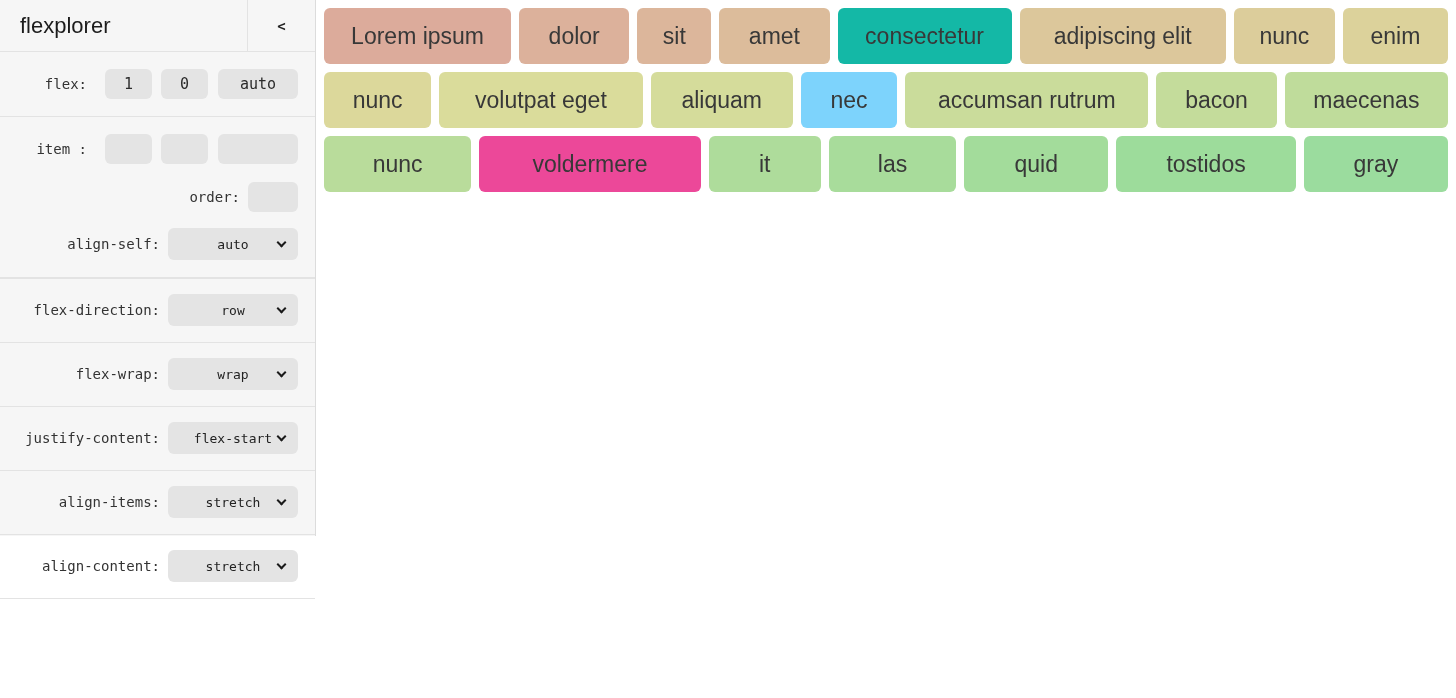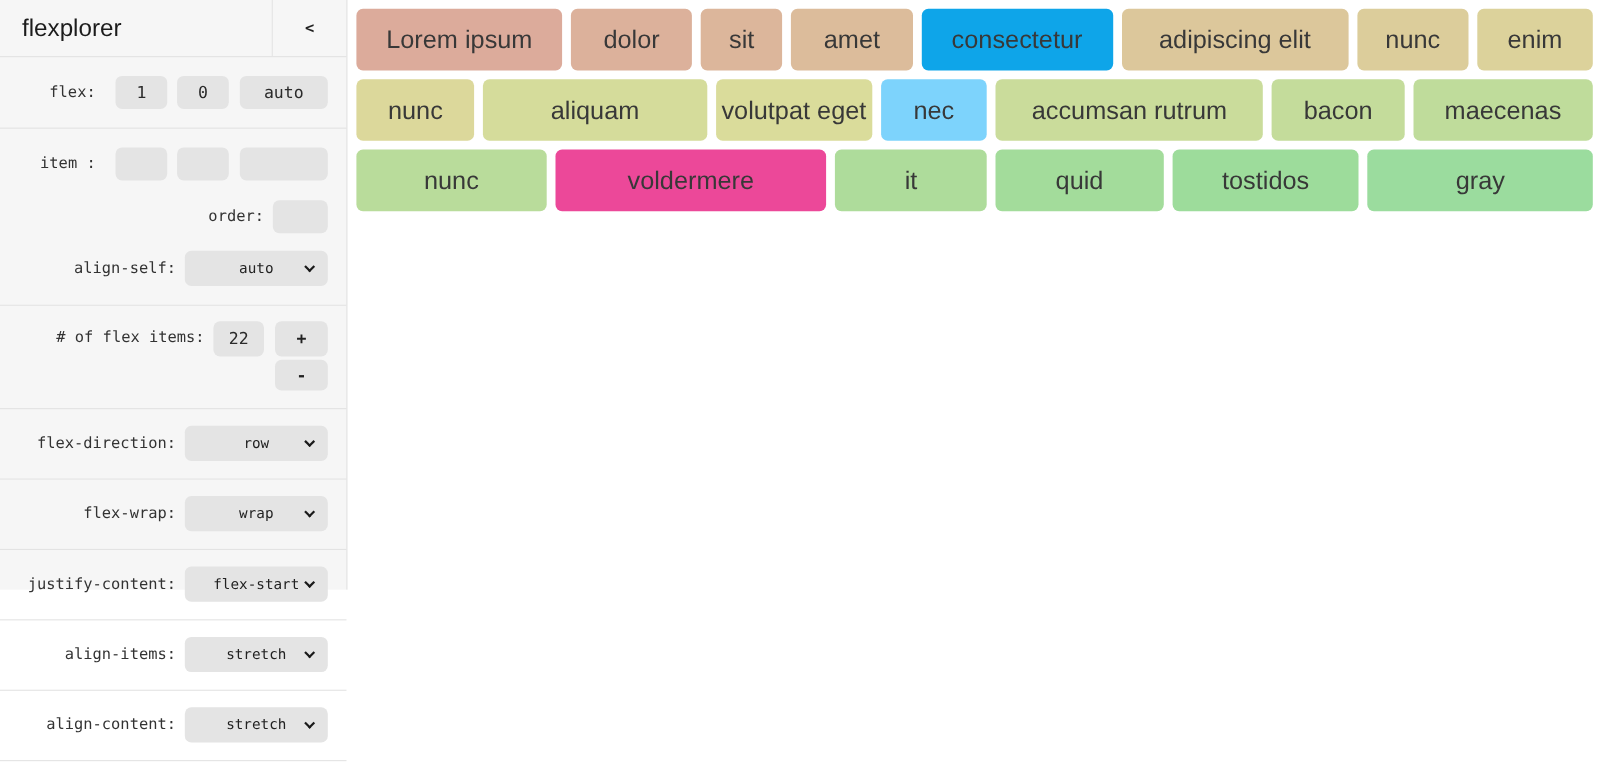--- a/index.html
+++ b/index.html
@@ -217,30 +217,20 @@
     <div class="row row-alignself">
       <span class="lbl">align-self:</span>
       <div class="select">
         <span>auto</span>
         <span class="chev"></span>
       </div>
     </div>
   </section>
   <div class="divider"></div>
 
-  <section class="sec sec-count">
-    <div class="row" style="align-items: flex-start;">
-      <span class="lbl" style="margin-top: 7px;"># of flex items:</span>
-      <input class="ctl w46" value="22" style="">
-      <div class="stepper-col">
-        <button class="step-btn step-plus">+</button>
-        <button class="step-btn step-minus">-</button>
-      </div>
-    </div>
-  </section>
   <div class="divider"></div>
 
   <section class="sec sec-select">
     <div class="row">
       <span class="lbl">flex-direction:</span>
       <div class="select">
         <span>row</span>
         <span class="chev"></span>
       </div>
     </div>
@@ -291,30 +281,31 @@
   </section>
   <div class="divider"></div>
 
 </aside>
 
 <main class="canvas">
     <div class="flex-item" style="background: rgb(220, 171, 155);">Lorem ipsum</div>
     <div class="flex-item" style="background: rgb(220, 177, 155);">dolor</div>
     <div class="flex-item" style="background: rgb(220, 182, 155);">sit</div>
     <div class="flex-item" style="background: rgb(220, 188, 155);">amet</div>
-    <div class="flex-item" style="background: #0ea5e9;">consectetur</div>
+    <div class="flex-item" style="background: #14b8a6;">consectetur</div>
     <div class="flex-item" style="background: rgb(220, 199, 155);">adipiscing elit</div>
     <div class="flex-item" style="background: rgb(220, 205, 155);">nunc</div>
     <div class="flex-item" style="background: rgb(220, 210, 155);">enim</div>
     <div class="flex-item" style="background: rgb(220, 216, 155);">nunc</div>
+    <div class="flex-item" style="background: rgb(218, 220, 155);">volutpat eget</div>
     <div class="flex-item" style="background: rgb(213, 220, 155);">aliquam</div>
-    <div class="flex-item" style="background: rgb(218, 220, 155);">volutpat eget</div>
     <div class="flex-item" style="background: #7dd3fc;">nec</div>
     <div class="flex-item" style="background: rgb(202, 220, 155);">accumsan rutrum</div>
     <div class="flex-item" style="background: rgb(196, 220, 155);">bacon</div>
     <div class="flex-item" style="background: rgb(191, 220, 155);">maecenas</div>
     <div class="flex-item" style="background: rgb(185, 220, 155);">nunc</div>
     <div class="flex-item" style="background: #ec4899;">voldermere</div>
     <div class="flex-item" style="background: rgb(174, 220, 155);">it</div>
+    <div class="flex-item" style="background: rgb(168, 220, 155);">las</div>
     <div class="flex-item" style="background: rgb(163, 220, 155);">quid</div>
     <div class="flex-item" style="background: rgb(157, 220, 155);">tostidos</div>
     <div class="flex-item" style="background: rgb(155, 220, 158);">gray</div>
   </main>
 
 </body></html>

